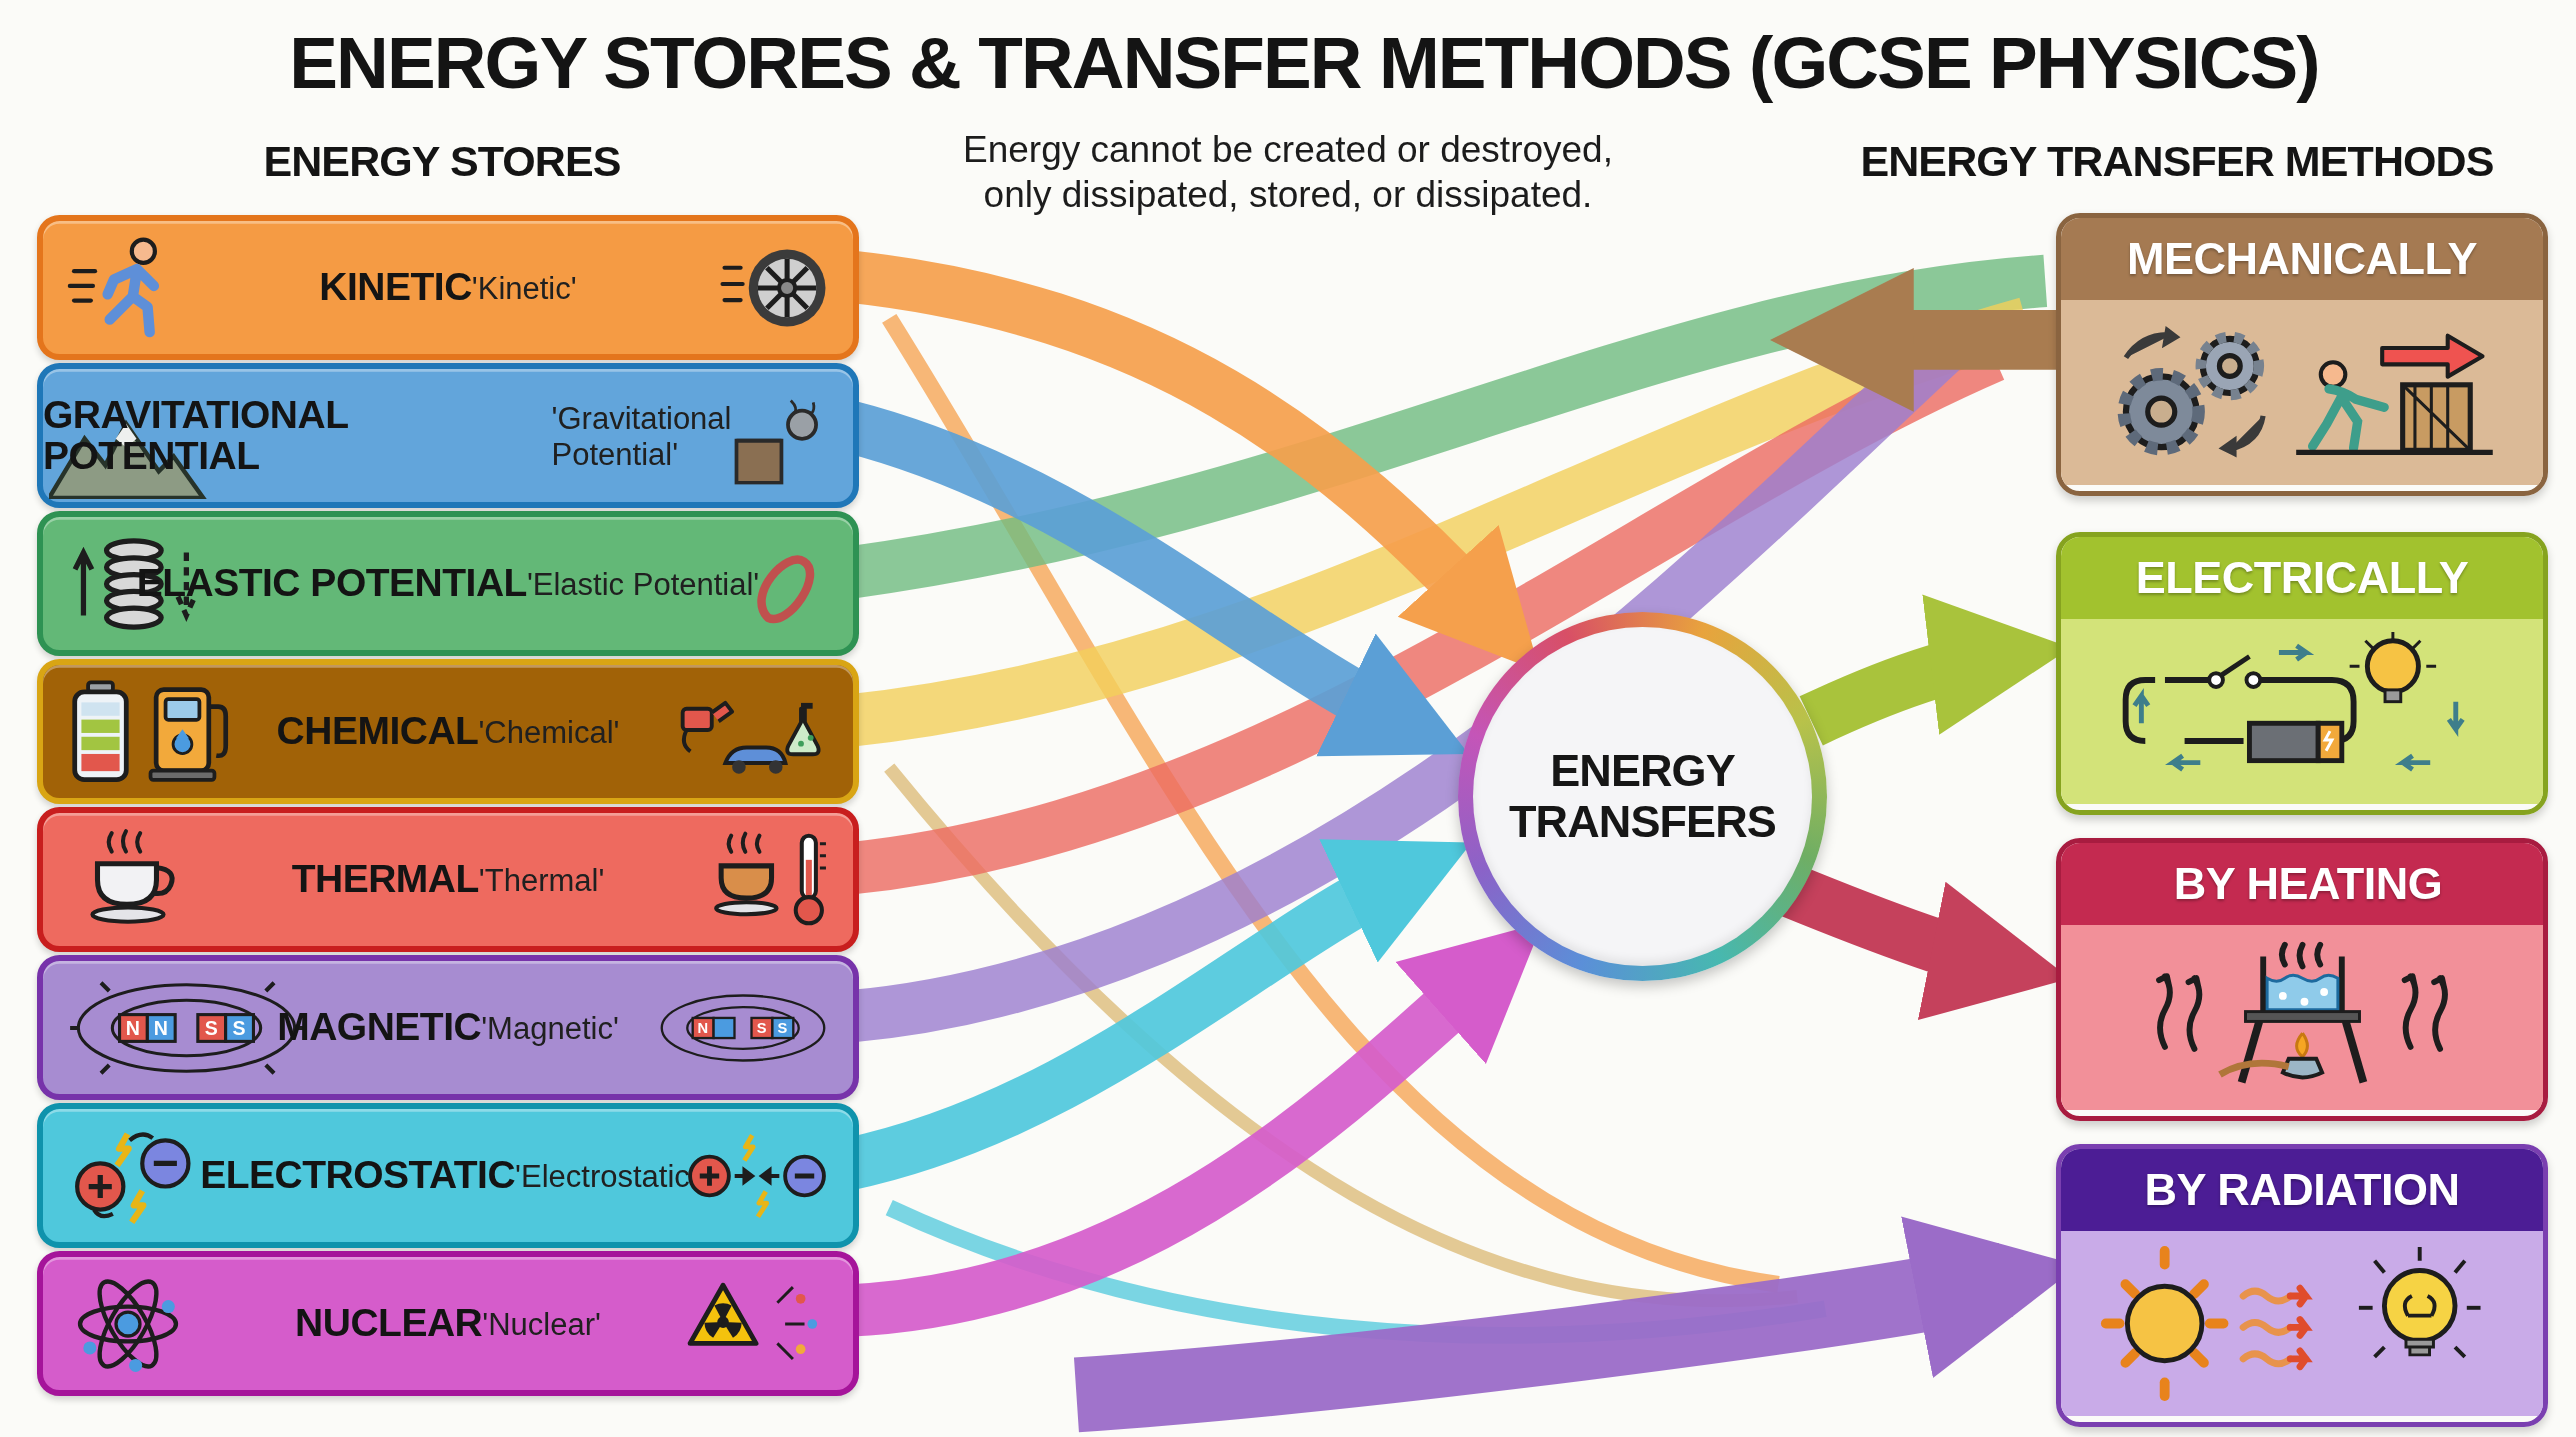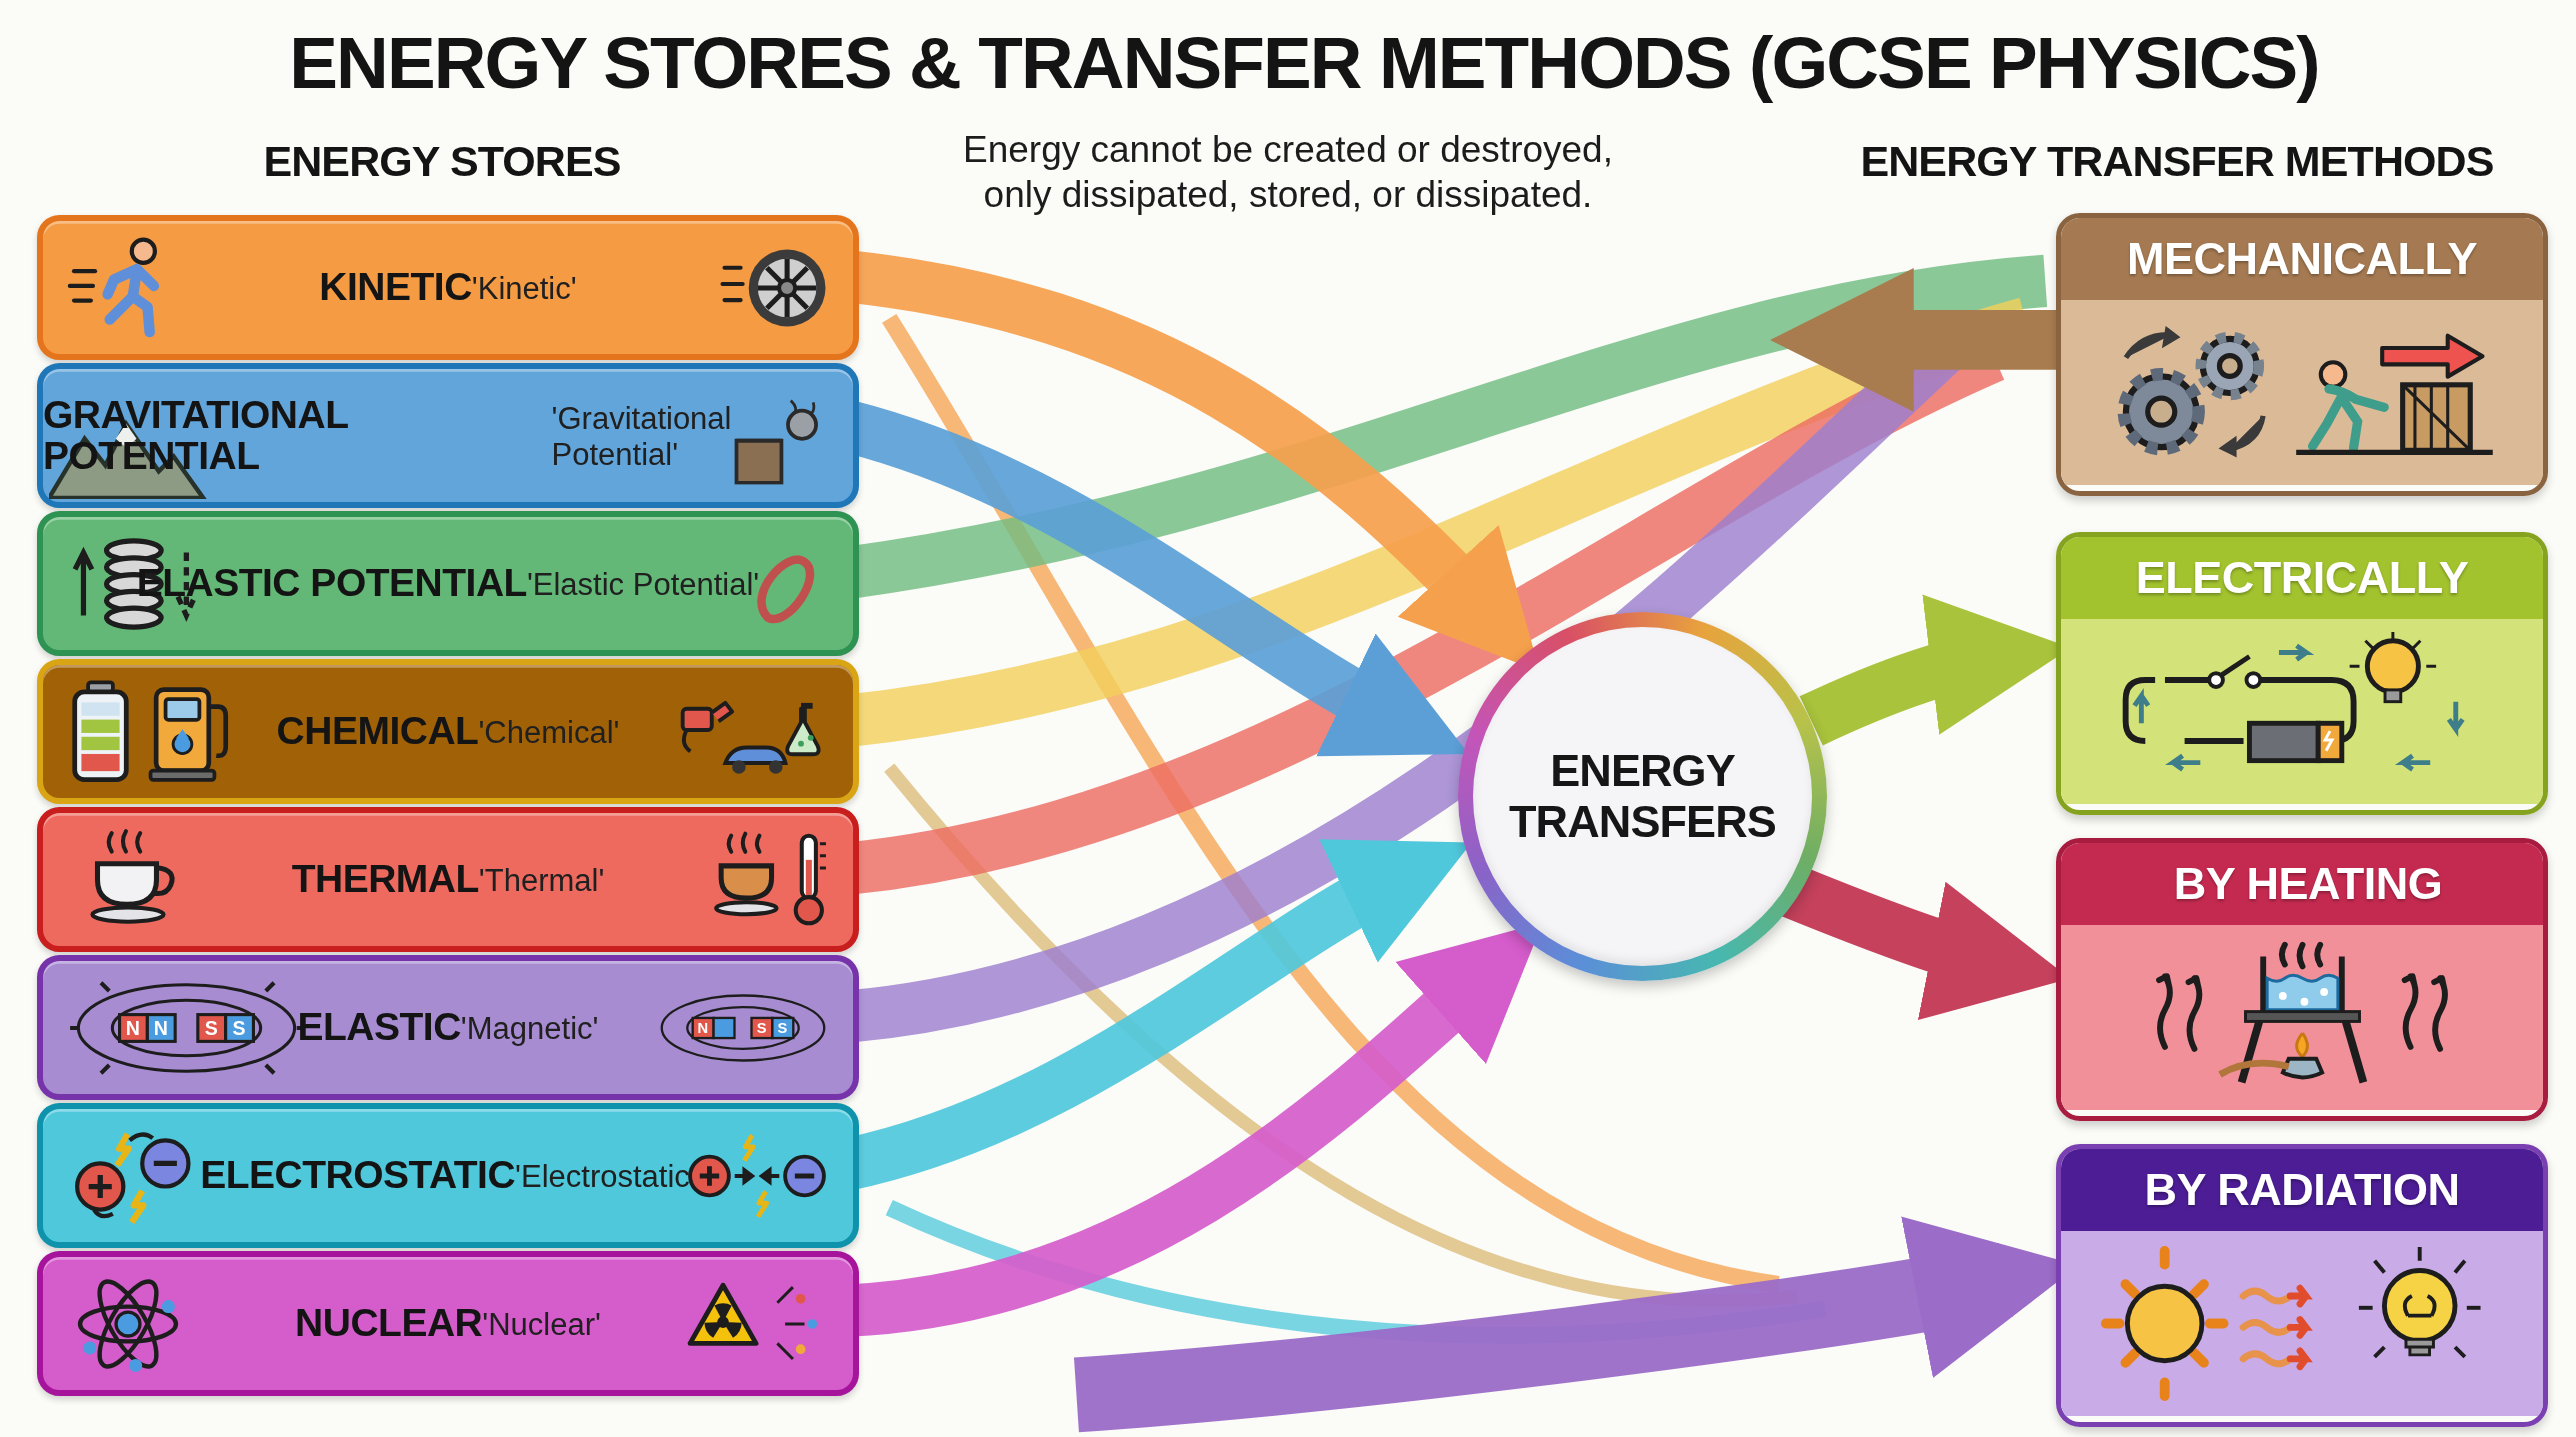--- a/index.html
+++ b/index.html
@@ -267,21 +267,21 @@
       <rect x="77" y="37" width="27" height="26" fill="#4B9BE0" stroke="#1d1d1d" stroke-width="3"></rect>
       <rect x="126" y="37" width="27" height="26" fill="#E2574C" stroke="#1d1d1d" stroke-width="3"></rect>
       <rect x="153" y="37" width="27" height="26" fill="#4B9BE0" stroke="#1d1d1d" stroke-width="3"></rect>
       <text x="63" y="57" text-anchor="middle" font-size="19" font-weight="bold" fill="#fff">N</text>
       <text x="90" y="57" text-anchor="middle" font-size="19" font-weight="bold" fill="#fff">N</text>
       <text x="139" y="57" text-anchor="middle" font-size="19" font-weight="bold" fill="#fff">S</text>
       <text x="166" y="57" text-anchor="middle" font-size="19" font-weight="bold" fill="#fff">S</text>
     </svg>
   </span>
   <div class="s-text">
-    <div class="s-name">ELASTIC</div>
+    <div class="s-name">MAGNETIC</div>
     <div class="s-nick">'Magnetic'</div>
   </div>
   <span class="iconR">
     <svg width="178" height="94" viewBox="0 0 230 100">
       <ellipse cx="115" cy="50" rx="105" ry="42" fill="none" stroke="#1d1d1d" stroke-width="3"></ellipse>
       <ellipse cx="115" cy="50" rx="72" ry="27" fill="none" stroke="#1d1d1d" stroke-width="3"></ellipse>
       <rect x="50" y="37" width="27" height="26" fill="#E2574C" stroke="#1d1d1d" stroke-width="3"></rect>
       <rect x="77" y="37" width="27" height="26" fill="#4B9BE0" stroke="#1d1d1d" stroke-width="3"></rect>
       <rect x="126" y="37" width="27" height="26" fill="#E2574C" stroke="#1d1d1d" stroke-width="3"></rect>
       <rect x="153" y="37" width="27" height="26" fill="#4B9BE0" stroke="#1d1d1d" stroke-width="3"></rect>

